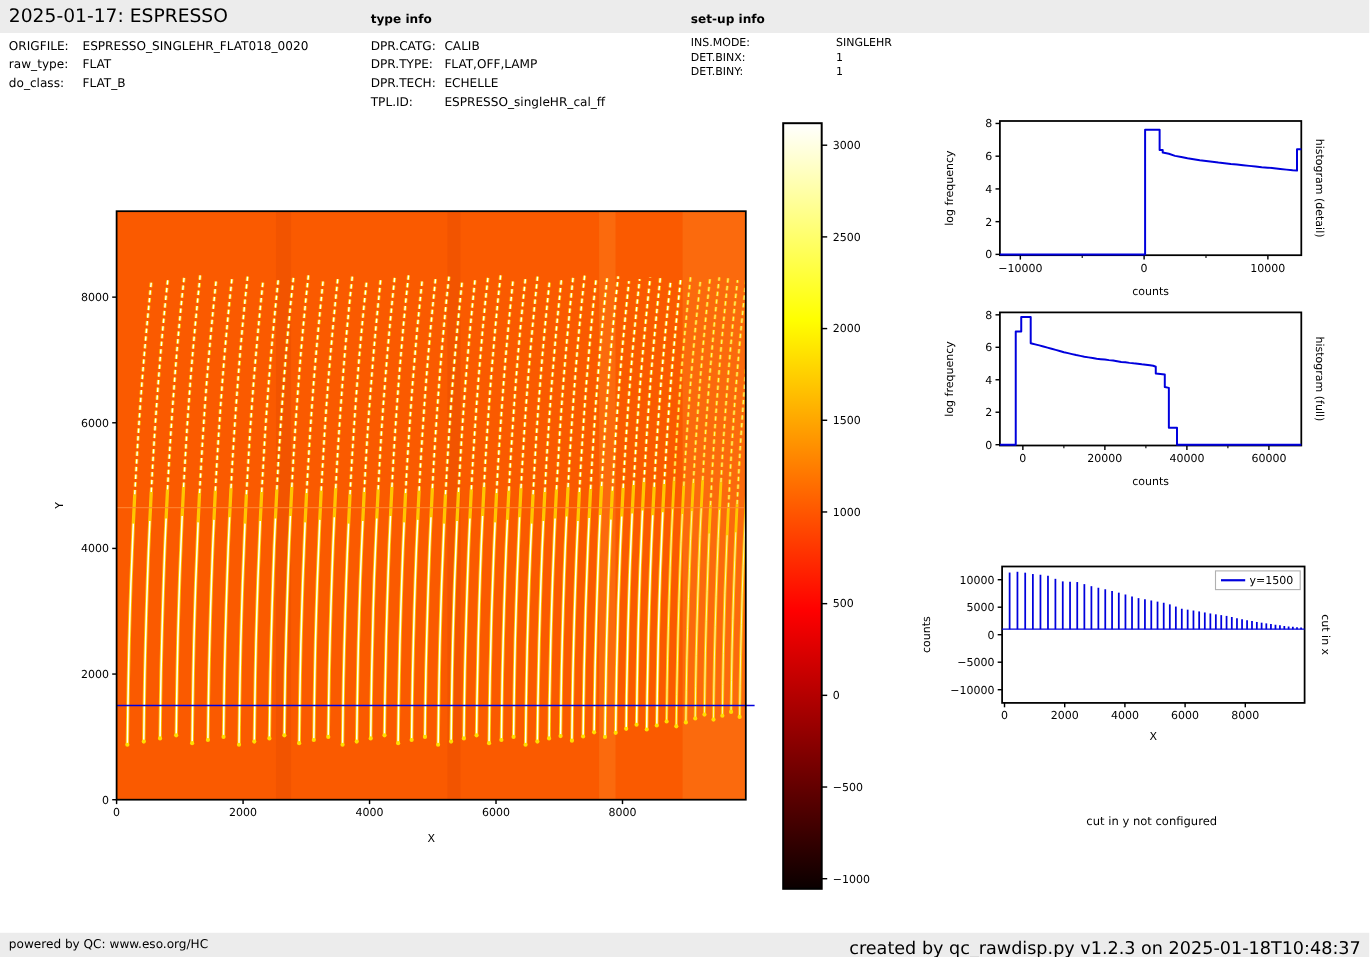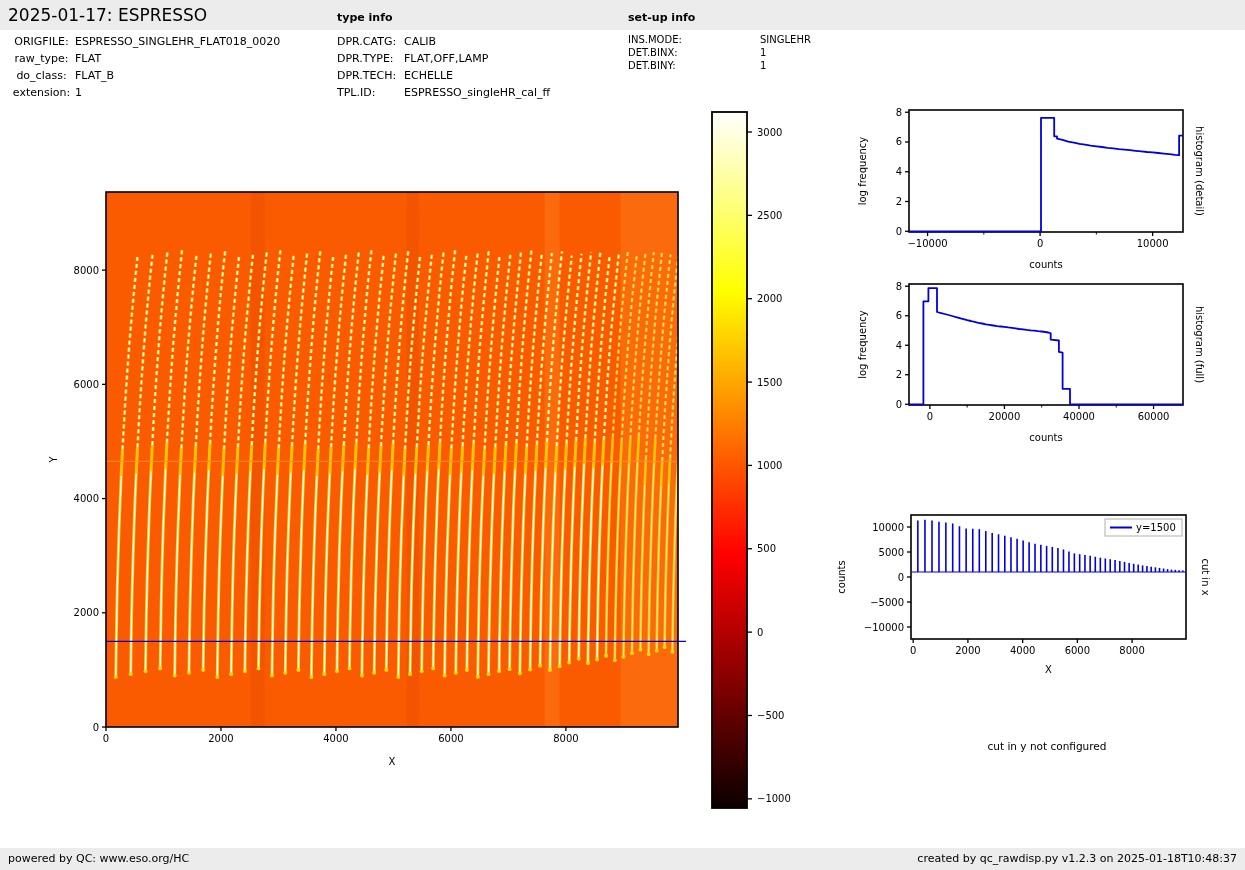--- a/index.html
+++ b/index.html
@@ -8,43 +8,42 @@
   .bar{position:absolute;left:0;width:1245px;background:#ececec;}
   #topbar{top:0;height:30px;}
   #botbar{top:848px;height:22px;}
   #page-title{position:absolute;left:8px;top:5px;font-size:17px;}
   .section-head{position:absolute;top:11px;font-size:11px;font-weight:bold;}
   #type-head{left:337px;}
   #setup-head{left:628px;}
   .meta{position:absolute;font-size:11px;line-height:17px;white-space:nowrap;}
   .meta .lbl{display:inline-block;}
   #file-info{left:8px;top:33px;}
-  #file-info .lbl{width:67px;text-align:center;}
+  #file-info .lbl{width:67px;}
   #type-info{left:337px;top:33px;}
   #type-info .lbl{width:67px;}
   #setup-info{left:628px;top:33px;font-size:10px;line-height:13px;}
   #setup-info .lbl{width:132px;}
   #foot-left{position:absolute;left:8px;top:852px;font-size:11px;text-align:center;}
-  #foot-right{position:absolute;right:8px;top:852px;font-size:11px;}
+  #foot-right{position:absolute;right:8px;top:852px;font-size:16px;}
   #figure-svg{position:absolute;left:0;top:0;}
   text{font-family:"DejaVu Sans",sans-serif;fill:#000;}
 </style>
 </head>
 <body>
 
 <div class="bar" id="topbar"></div>
 <div id="page-title">2025-01-17: ESPRESSO</div>
 <div class="section-head" id="type-head">type info</div>
 <div class="section-head" id="setup-head">set-up info</div>
 
 <div class="meta" id="file-info">
     <div><span class="lbl">ORIGFILE:</span><span>ESPRESSO_SINGLEHR_FLAT018_0020</span></div>
     <div><span class="lbl">raw_type:</span><span>FLAT</span></div>
     <div><span class="lbl">do_class:</span><span>FLAT_B</span></div>
-    <div><span class="lbl">extension:</span><span>1</span></div>
   </div>
 <div class="meta" id="type-info">
     <div><span class="lbl">DPR.CATG:</span><span>CALIB</span></div>
     <div><span class="lbl">DPR.TYPE:</span><span>FLAT,OFF,LAMP</span></div>
     <div><span class="lbl">DPR.TECH:</span><span>ECHELLE</span></div>
     <div><span class="lbl">TPL.ID:</span><span>ESPRESSO_singleHR_cal_ff</span></div>
   </div>
 <div class="meta" id="setup-info">
     <div><span class="lbl">INS.MODE:</span><span>SINGLEHR</span></div>
     <div><span class="lbl">DET.BINX:</span><span>1</span></div>

